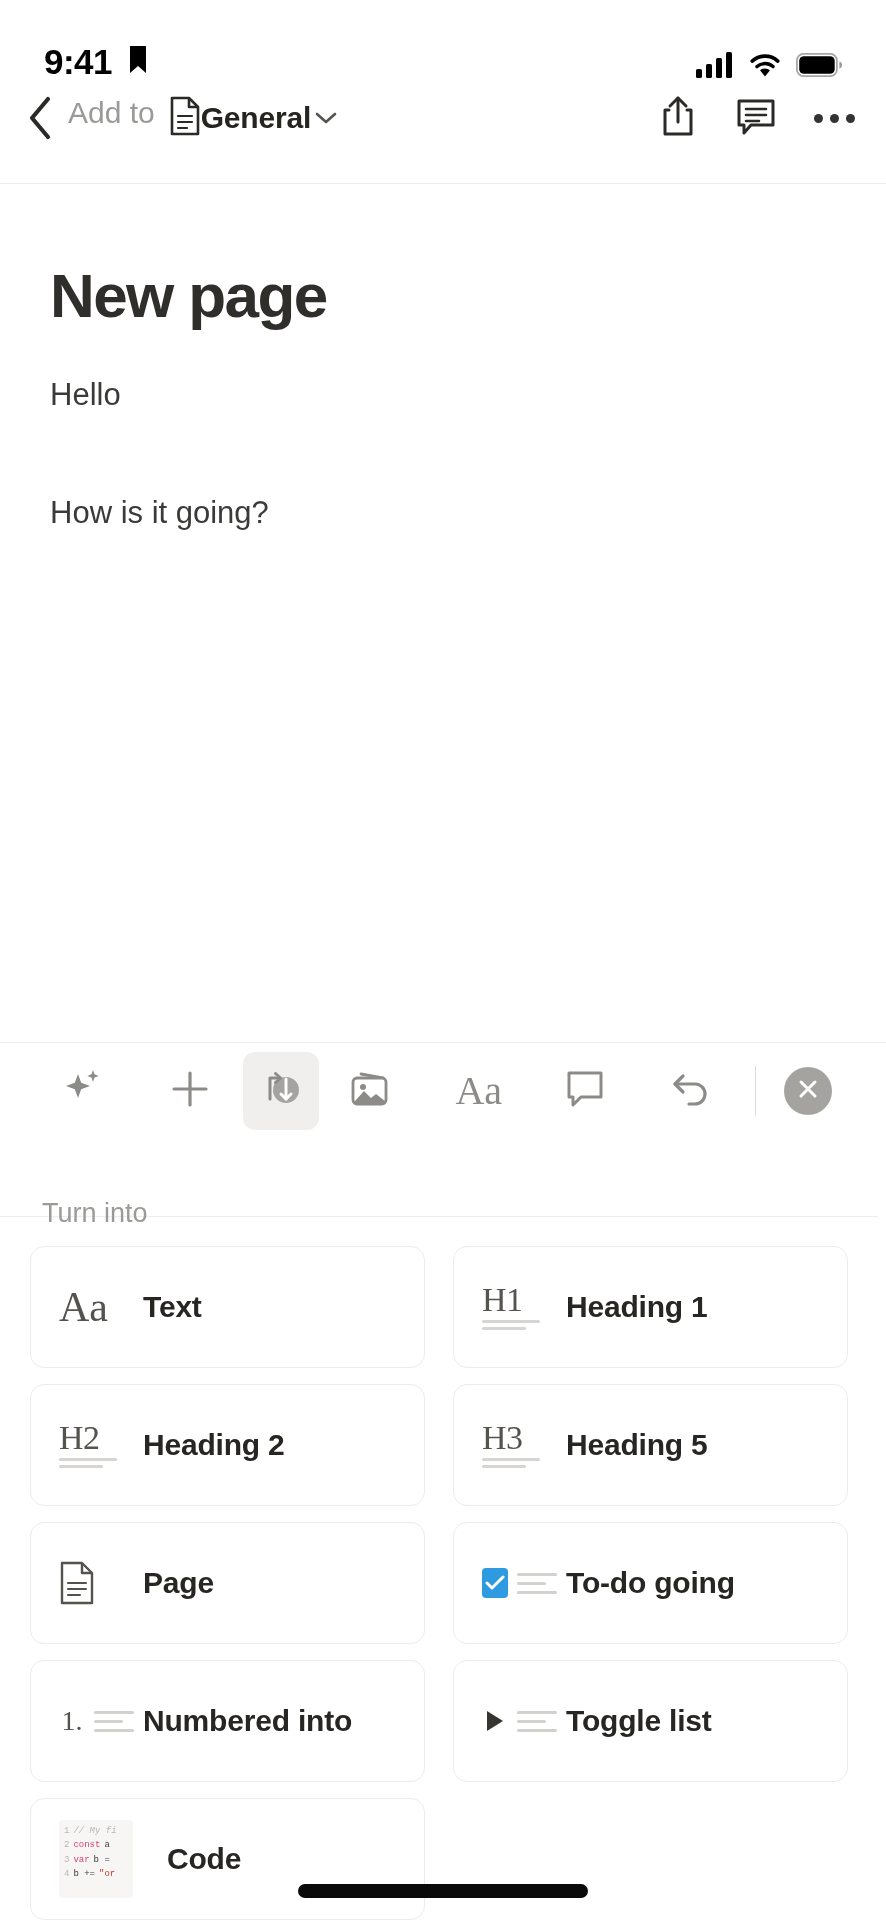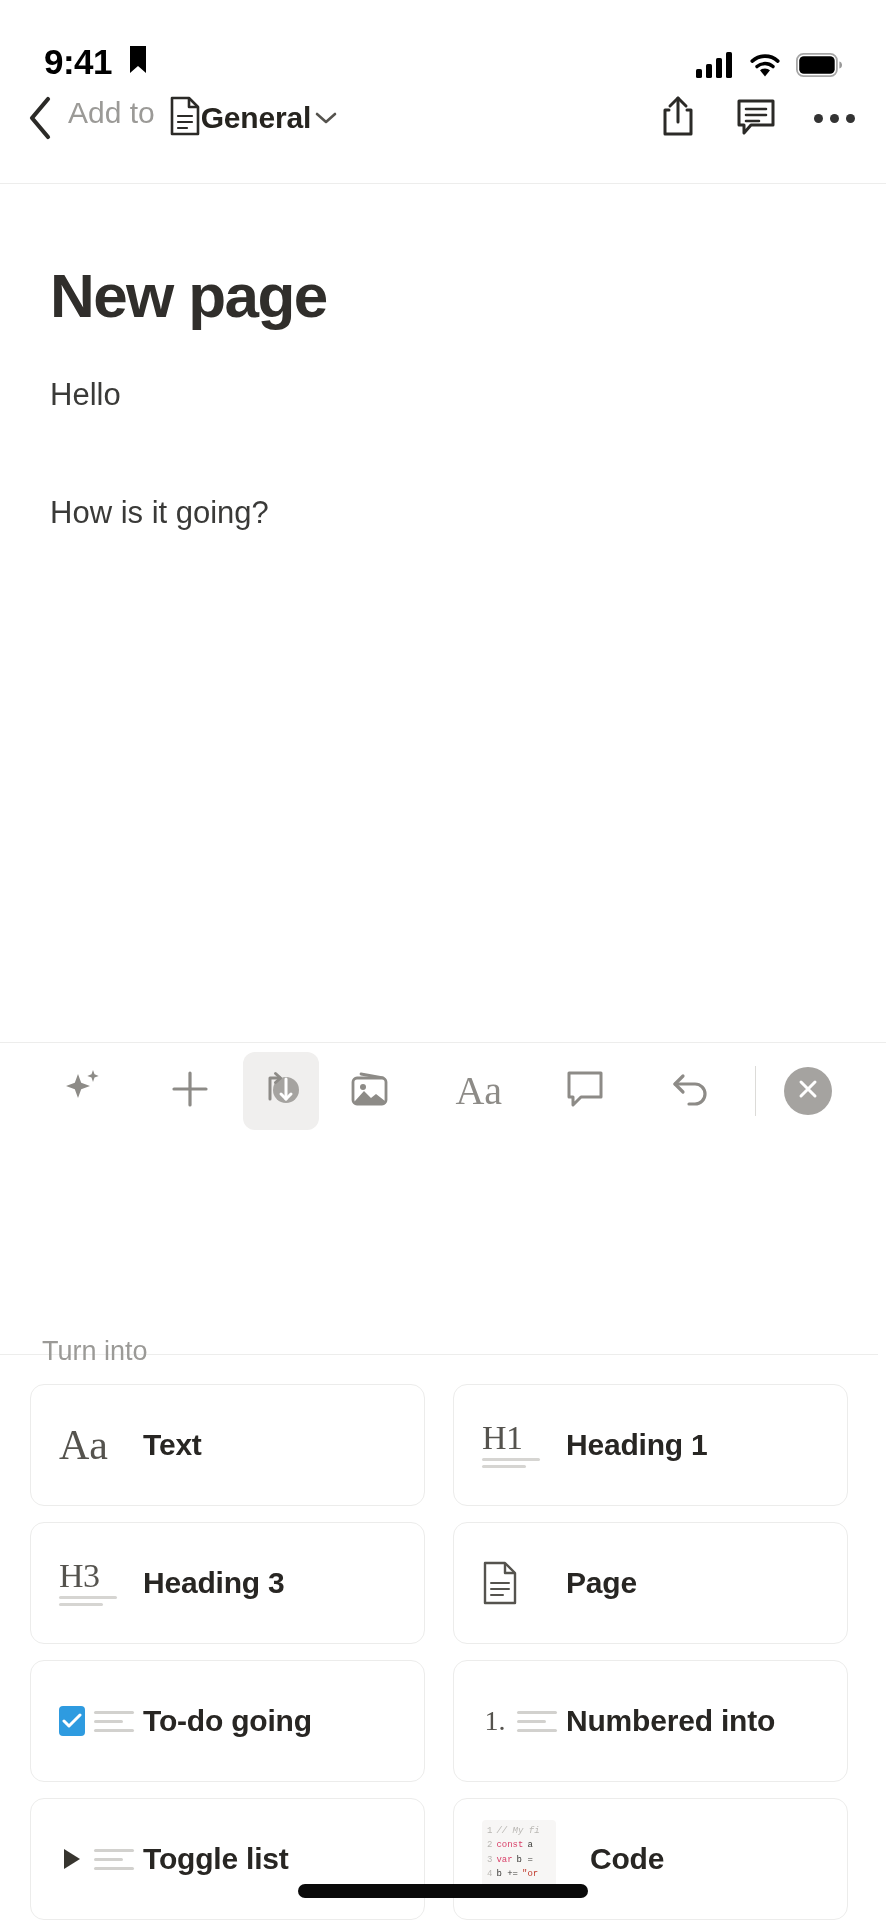--- a/index.html
+++ b/index.html
@@ -275,32 +275,44 @@
             <span class="lbl">H1</span>
             <span class="rules">
                 <b class="w1"></b>
                 <b class="w2"></b>
               </span>
           </span>
         </span>
         <span class="card-label">Heading 1</span>
       </div>
 
+      <div class="card">
+        <span class="card-icon">
+          <span class="hglyph">
+            <span class="lbl">H2</span>
+            <span class="rules">
+                <b class="w1"></b>
+                <b class="w2"></b>
+              </span>
+          </span>
+        </span>
+        <span class="card-label">Heading 2</span>
+      </div>
 
       <div class="card">
         <span class="card-icon">
           <span class="hglyph">
             <span class="lbl">H3</span>
             <span class="rules">
                 <b class="w1"></b>
                 <b class="w2"></b>
               </span>
           </span>
         </span>
-        <span class="card-label">Heading 3</span>
+        <span class="card-label">Heading 5</span>
       </div>
 
       <div class="card">
         <span class="card-icon">
           <svg width="36" height="44" viewBox="0 0 36 44">
             <path d="M3 2h20l10 10v30H3z" fill="#fff" stroke="#55534e" stroke-width="2.4" stroke-linejoin="round"></path>
             <path d="M23 2v10h10" fill="none" stroke="#55534e" stroke-width="2.4" stroke-linejoin="round"></path>
             <path d="M9 22h18M9 28h18M9 34h12" stroke="#55534e" stroke-width="2" stroke-linecap="round"></path>
           </svg>
         </span>

